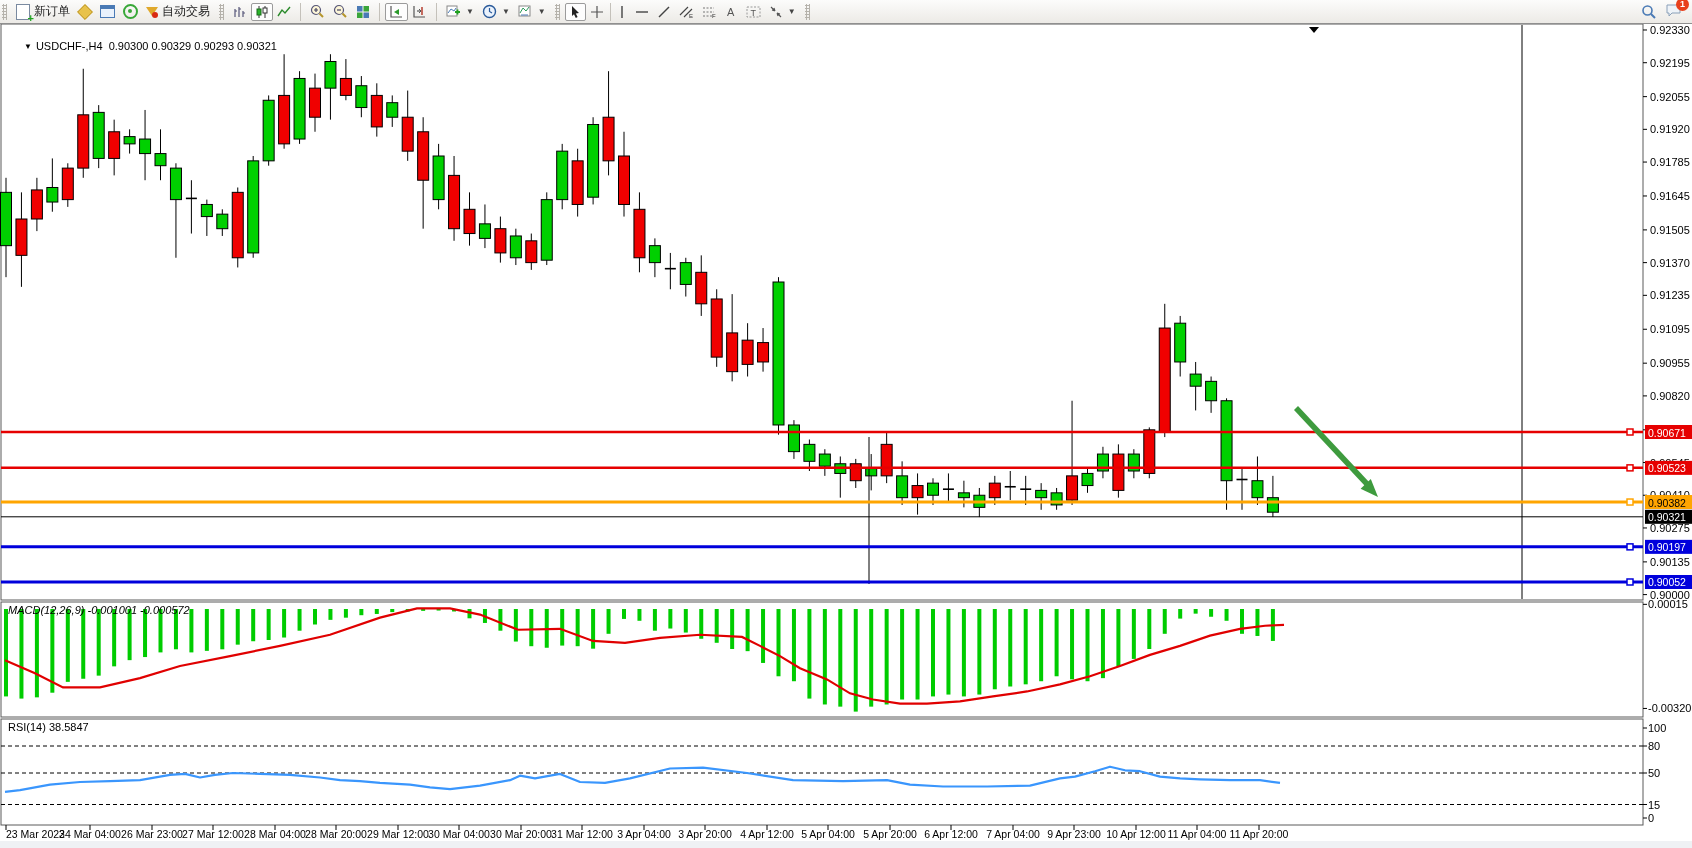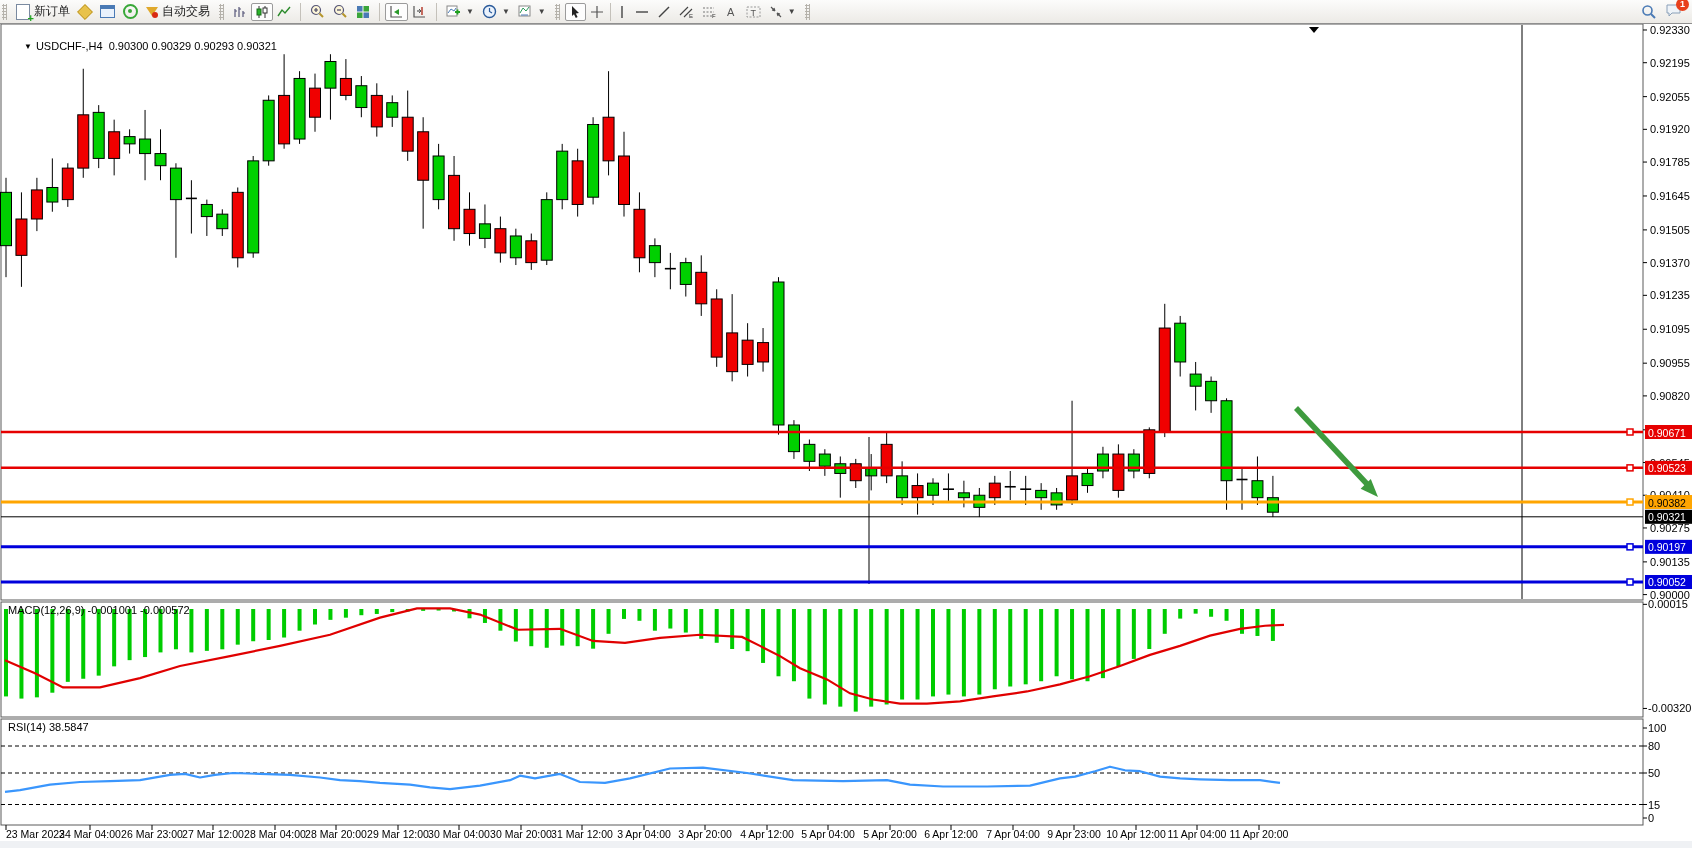--- a/index.html
+++ b/index.html
@@ -615,15 +615,15 @@
       <text x="1136" y="838" font-size="10.5" fill="#000" text-anchor="middle">10 Apr 12:00</text>
       <line x1="1197" y1="825" x2="1197" y2="830" stroke="#000"></line>
       <text x="1197" y="838" font-size="10.5" fill="#000" text-anchor="middle">11 Apr 04:00</text>
       <line x1="1259" y1="825" x2="1259" y2="830" stroke="#000"></line>
       <text x="1259" y="838" font-size="10.5" fill="#000" text-anchor="middle">11 Apr 20:00</text>
       <rect x="1643" y="24" width="49" height="800" fill="transparent"></rect>
       <rect x="0" y="826" width="1643" height="16" fill="transparent"></rect>
     </svg>
 
   <div class="ov-label" style="left:12px;top:40px;margin-left:12px;"><span class="ov-tri">▼</span><span>USDCHF-,H4  0.90300 0.90329 0.90293 0.90321</span></div>
-  <div class="ov-label" style="left:8px;top:604px;">MACD(12,26,9) -0.001001 -0.000572</div>
+  <div class="ov-label" style="left:8px;top:604px;font-style:italic;">MACD(12,26,9) -0.001001 -0.000572</div>
   <div class="ov-label" style="left:8px;top:721px;text-align:center;">RSI(14) 38.5847</div>
 </div>
 
 </body></html>

